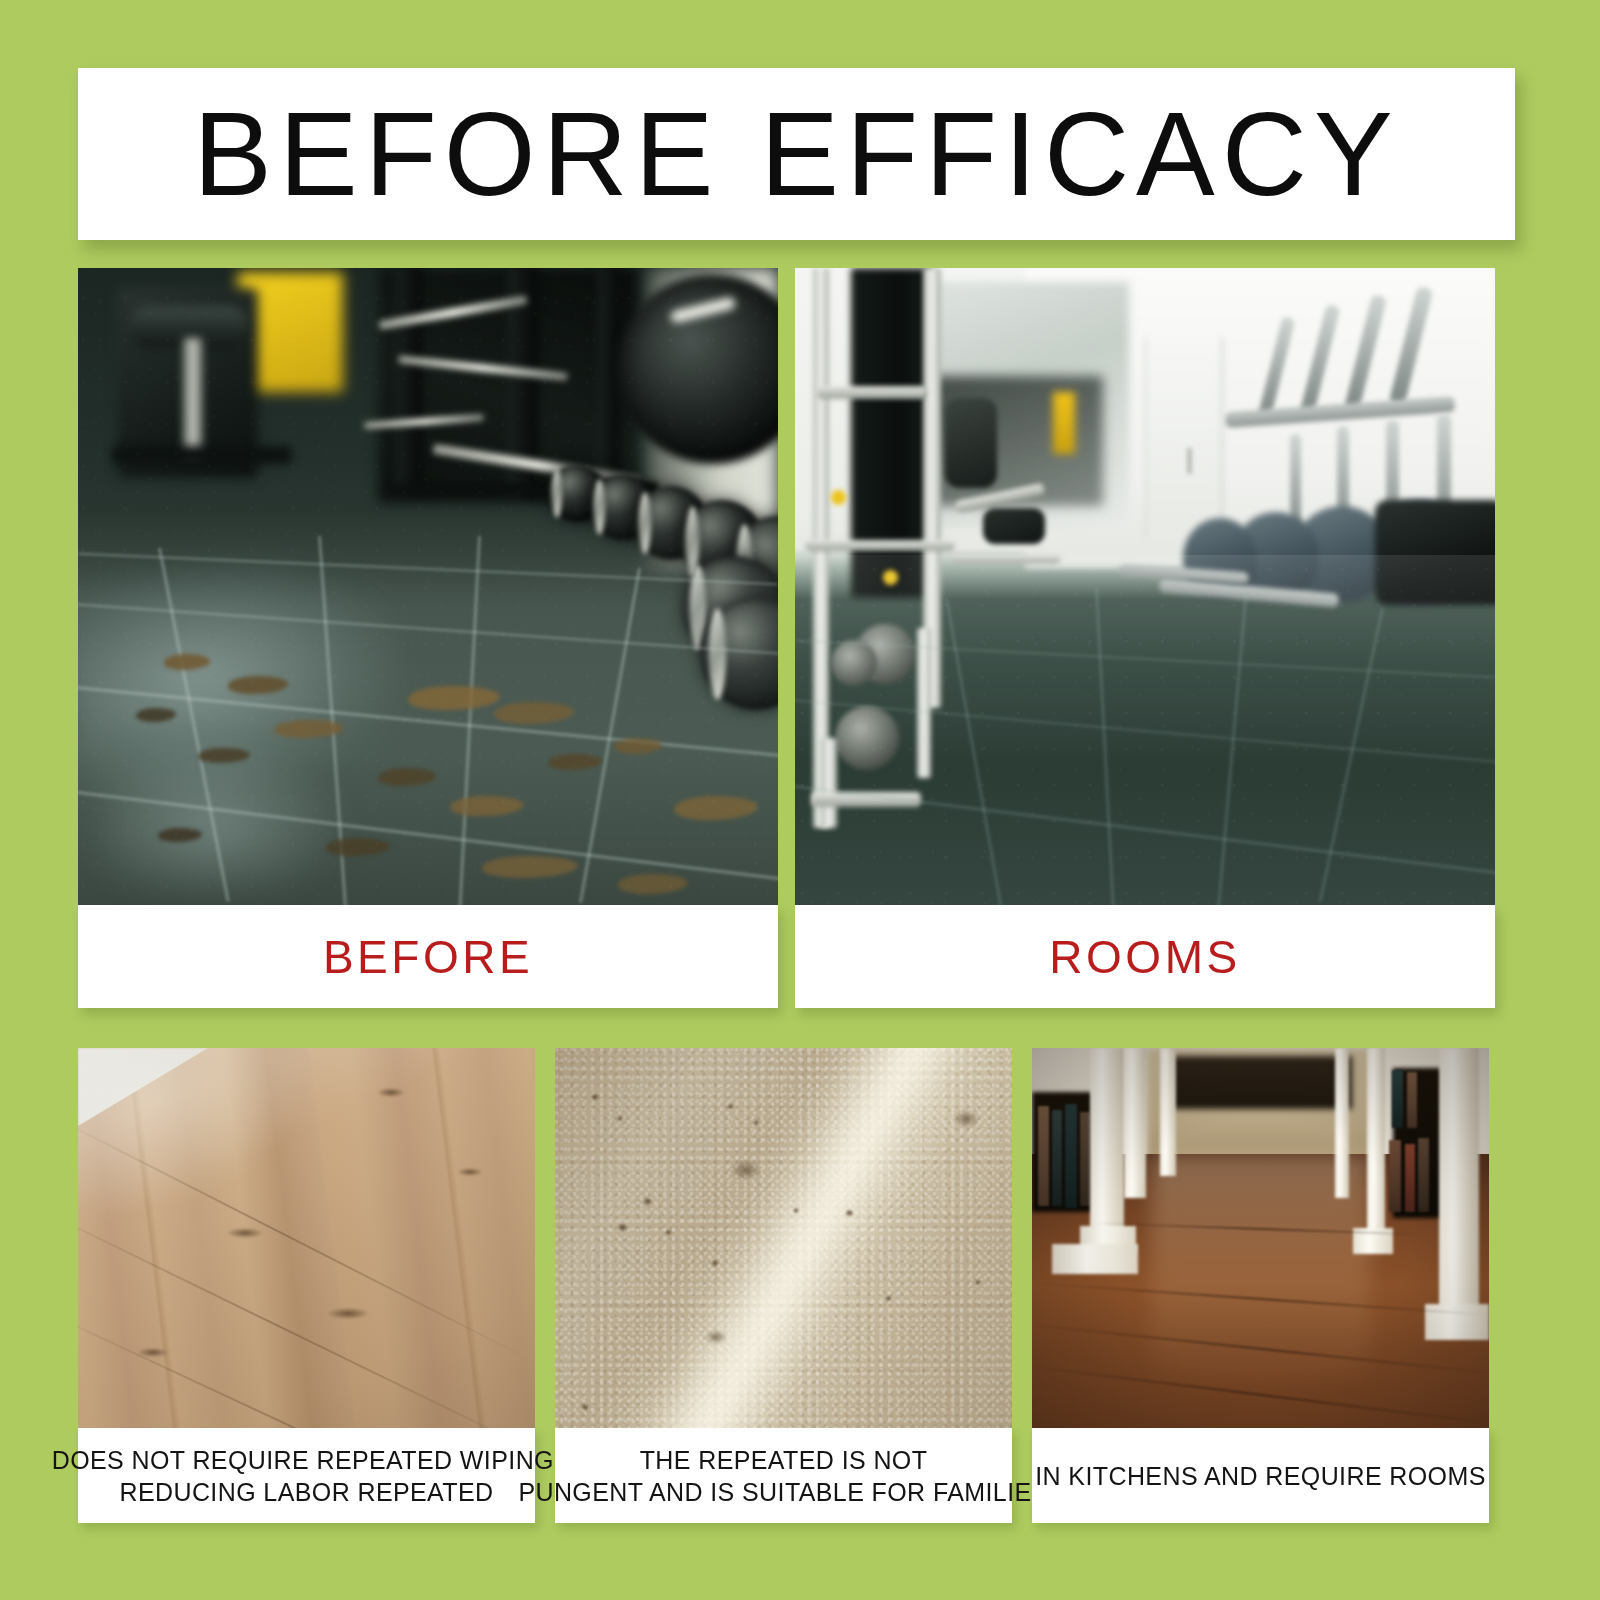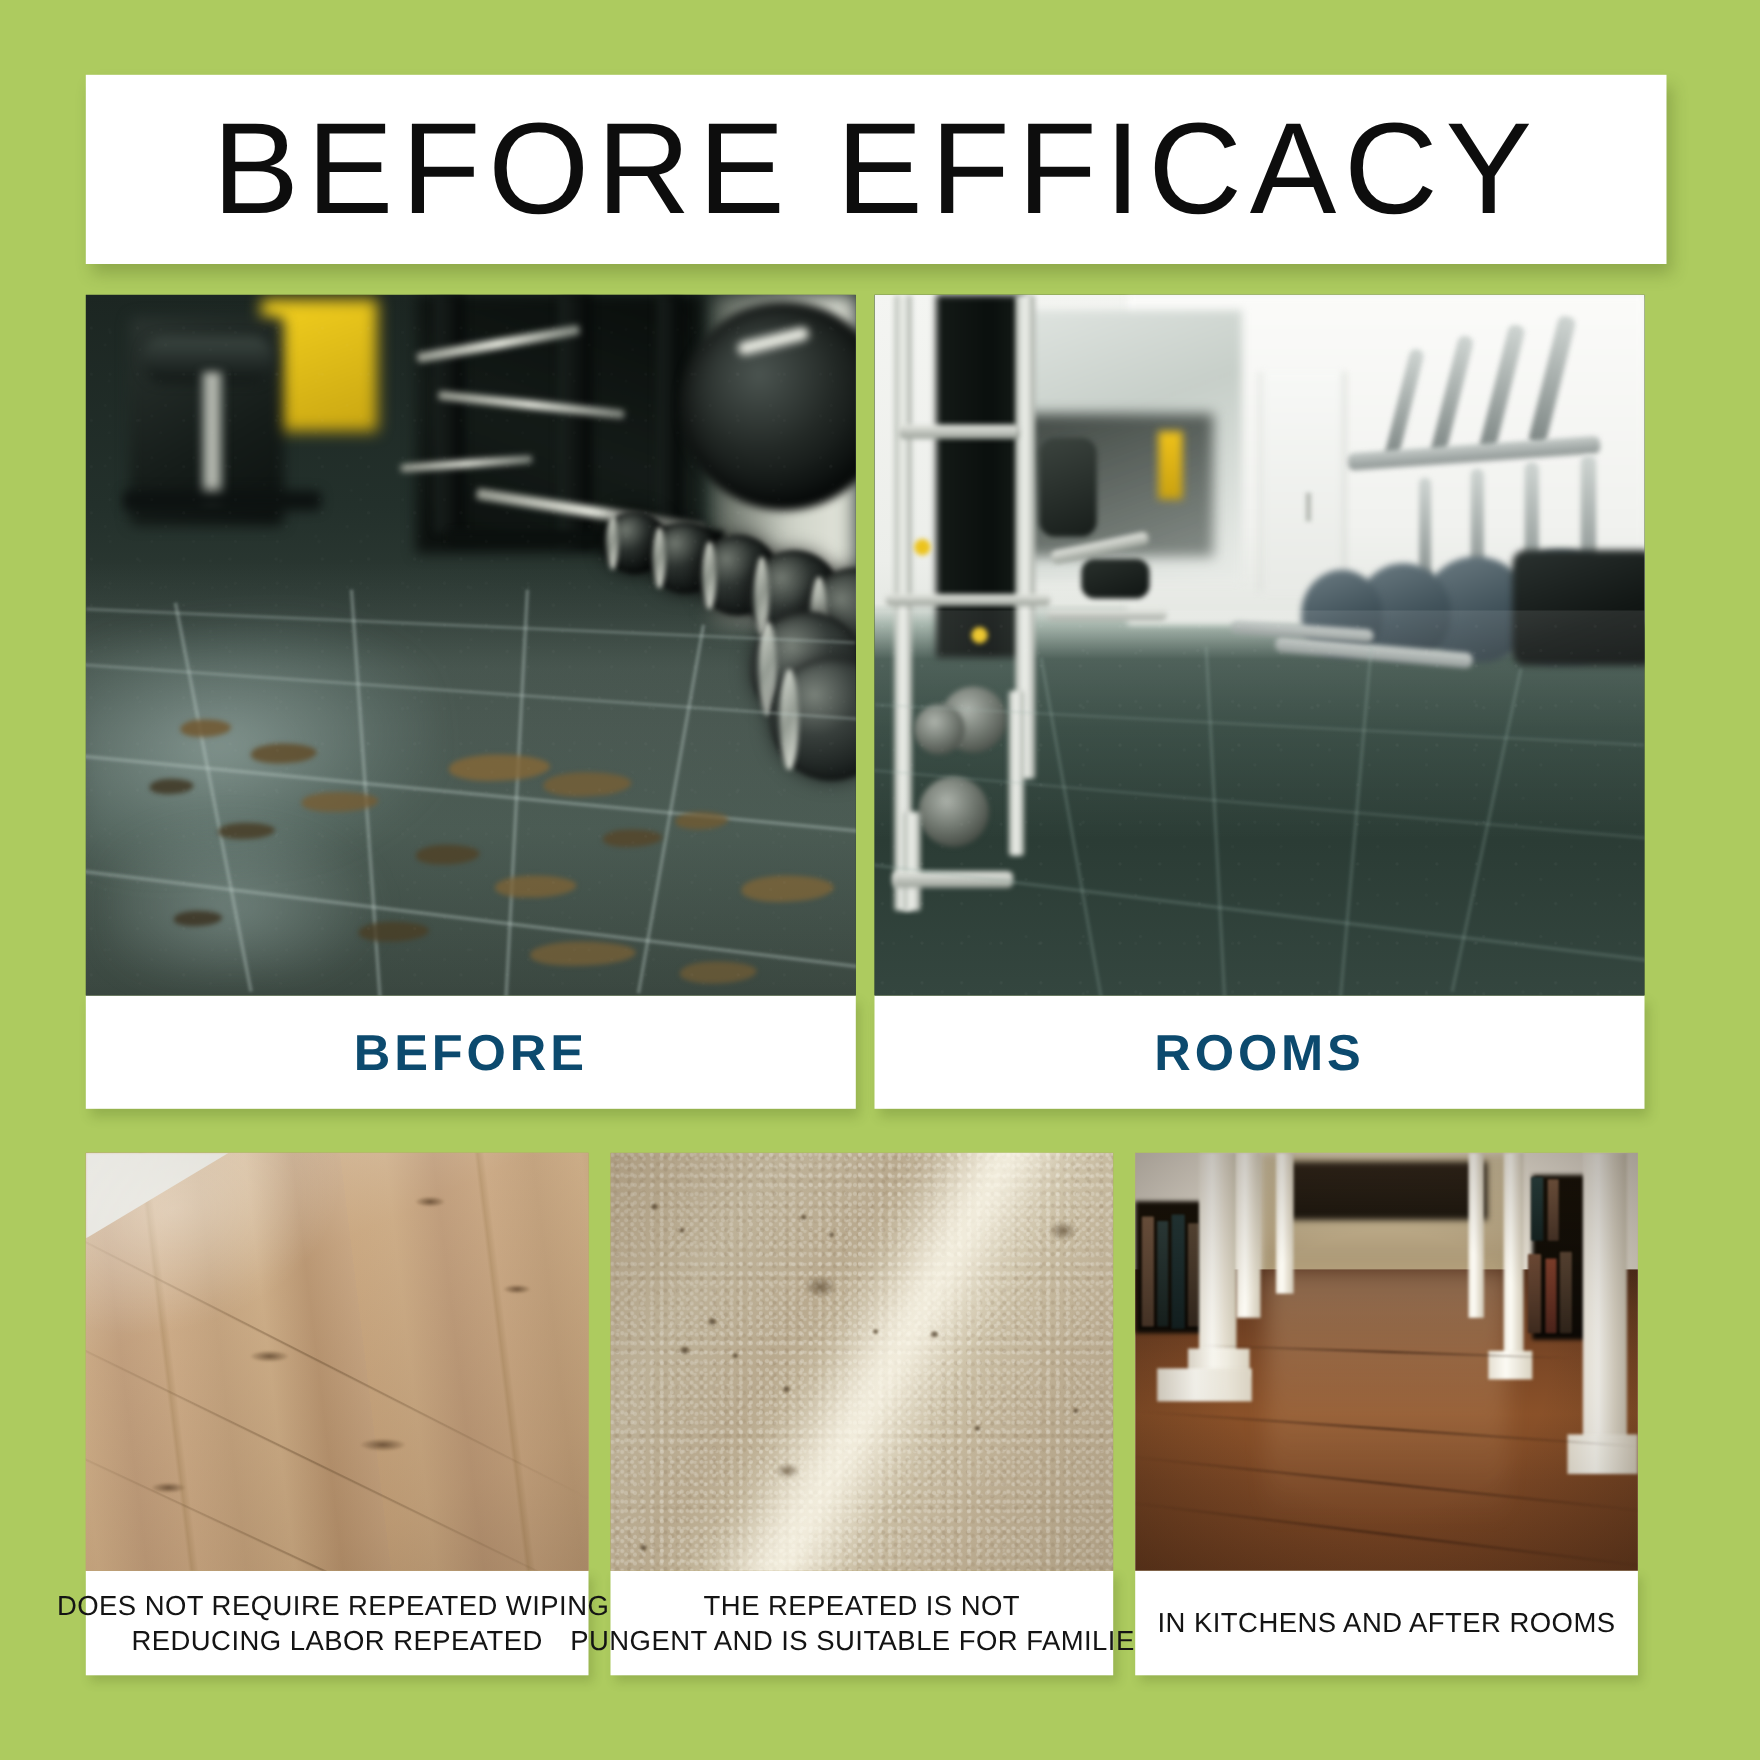--- a/index.html
+++ b/index.html
@@ -47,23 +47,23 @@
     background:#20302c;
   }
   .cap-top {
     width:700px; height:103px;
     background:#ffffff;
     display:flex; align-items:center; justify-content:center;
     box-shadow:4px 7px 10px rgba(60,80,20,0.22);
   }
   .cap-top-text {
     font-size:46px;
-    font-weight:700;
+    font-weight:400;
     letter-spacing:3.5px;
-    color:#0c4a6e;
+    color:#b91c1c;
     white-space:nowrap;
   }
 
   
   .bot-card { position:absolute; top:1048px; width:457px; }
   #card-b1 { left:78px; }
   #card-b2 { left:555px; }
   #card-b3 { left:1032px; }
 
   .photo-bot {
@@ -650,16 +650,16 @@
     <div class="column" style="right:140px;width:14px;height:150px;"></div>
 
     <div class="floorPlank" style="left:0;top:250px;width:457px;transform:rotate(4deg);"></div>
     <div class="floorPlank" style="left:-20px;top:300px;width:500px;transform:rotate(6deg);"></div>
     <div class="floorPlank" style="left:-20px;top:346px;width:500px;transform:rotate(7deg);"></div>
     <div class="floorPlank" style="left:60px;top:180px;width:340px;transform:rotate(2deg);"></div>
     <div class="vignette"></div>
   </div>
   <div class="cap-bot">
     <div class="cap-bot-text">
-      <span class="ln">IN KITCHENS AND AFTER ROOMS</span>
+      <span class="ln">IN KITCHENS AND REQUIRE ROOMS</span>
     </div>
   </div>
 </div>
 
 </body></html>

